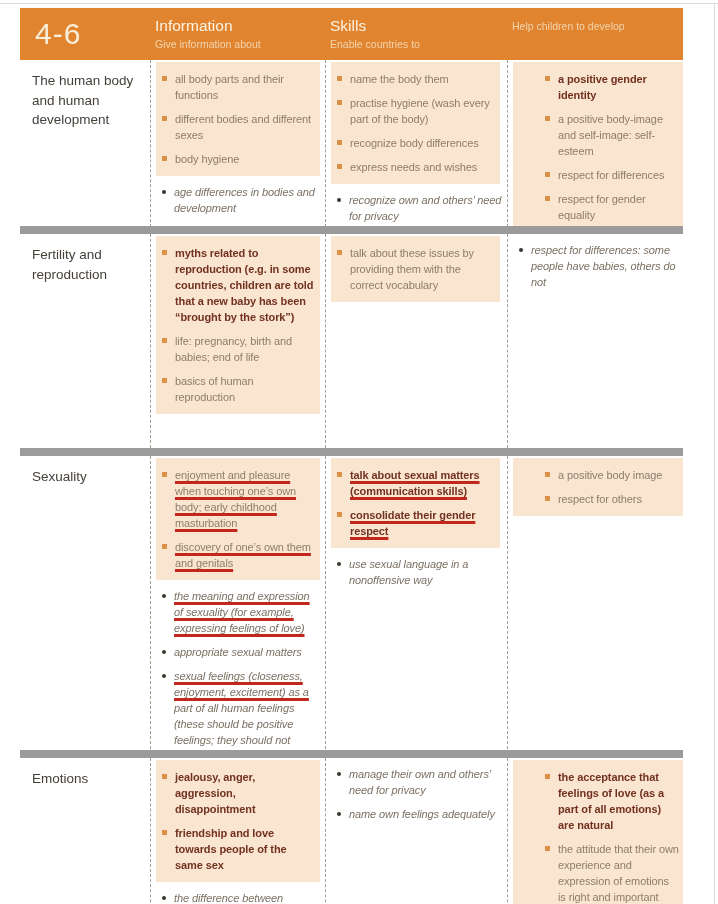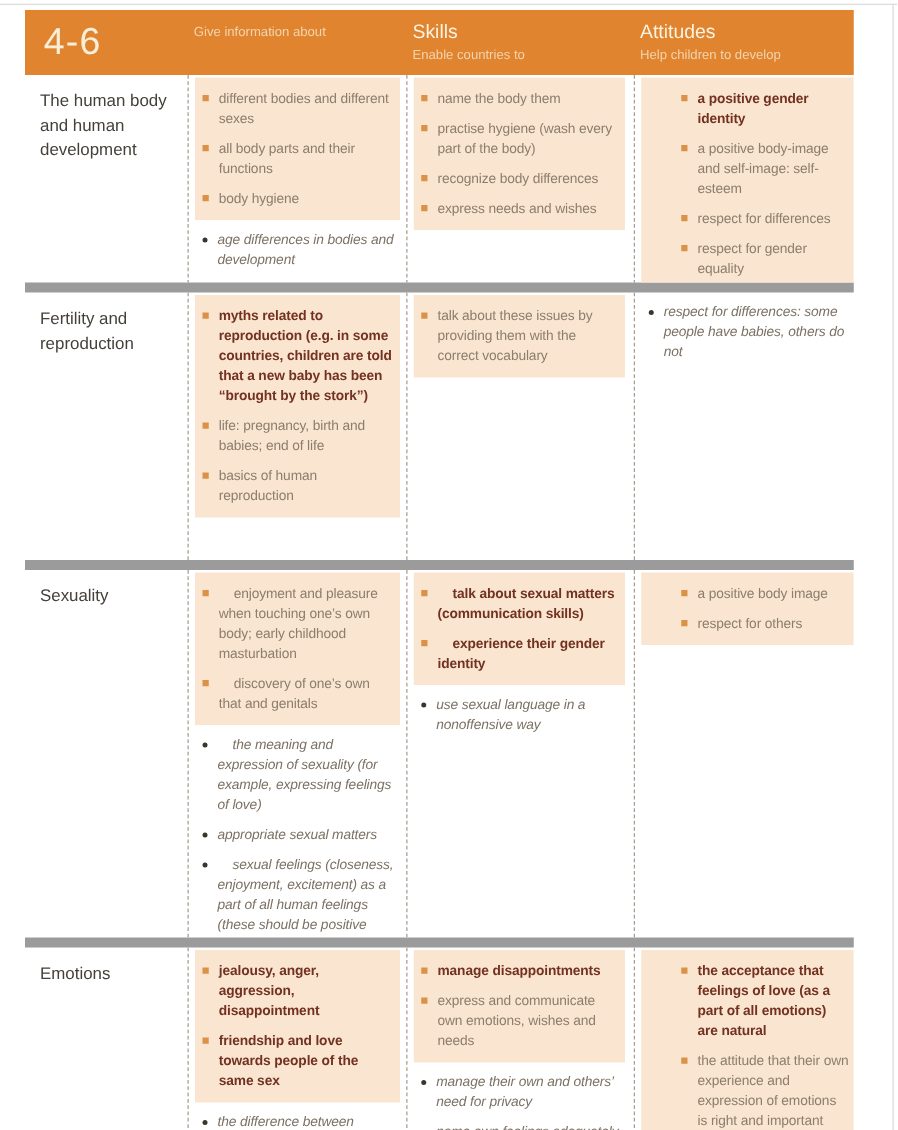--- a/index.html
+++ b/index.html
@@ -38,58 +38,58 @@
   .plain-block{margin:8px 4px 0 11px;}
   .item{display:flex;gap:8px;margin-bottom:8px;}
   .item:last-child{margin-bottom:0;}
   .bullet{flex:none;}
   .bullet.square{width:5px;height:5px;background:var(--sq);margin-top:5px;}
   .bullet.dot{width:4px;height:4px;border-radius:50%;background:var(--dot);margin-top:6px;}
   .item-text{flex:1;font-size:11px;line-height:16px;letter-spacing:-0.1px;}
   .style-normal .item-text{color:var(--norm-t);}
   .style-bold .item-text{color:var(--bold-t);font-weight:bold;}
   .style-italic .item-text{color:var(--ital-t);font-style:italic;}
-  .u{text-decoration-color:var(--red);text-decoration-thickness:2.5px;text-underline-offset:2px;text-decoration-skip-ink:none;margin-left:12px;}
+  .u{text-decoration:underline;text-decoration-color:var(--red);text-decoration-thickness:2.5px;text-underline-offset:2px;text-decoration-skip-ink:none;}
 </style>
 </head>
 <body>
 
 <div class="page">
   <div class="table">
     <div class="header">
       <div class="h-age">4-6</div>
       <div class="h-col">
+        <div class="h-title">Information</div>
         <div class="h-sub">Give information about</div>
       </div>
       <div class="h-col">
         <div class="h-title">Skills</div>
         <div class="h-sub">Enable countries to</div>
       </div>
       <div class="h-col">
-        <div class="h-title">Attitudes</div>
         <div class="h-sub">Help children to develop</div>
       </div>
     </div>
     <div id="rows">
         <div class="row r0">
           <div class="topic-cell">
             <div class="topic">The human body and human development</div>
           </div>
           <div class="content-cell cell-0">
             <div class="hl-block">
               <div class="item style-normal">
                 <span class="bullet square"></span>
+                <div class="item-text"><span>all body parts and their functions</span></div>
+              </div>
+              <div class="item style-normal">
+                <span class="bullet square"></span>
                 <div class="item-text"><span>different bodies and different sexes</span></div>
               </div>
               <div class="item style-normal">
                 <span class="bullet square"></span>
-                <div class="item-text"><span>all body parts and their functions</span></div>
-              </div>
-              <div class="item style-normal">
-                <span class="bullet square"></span>
                 <div class="item-text"><span>body hygiene</span></div>
               </div>
             </div>
             <div class="plain-block">
               <div class="item style-italic">
                 <span class="bullet dot"></span>
                 <div class="item-text"><span>age differences in bodies and development</span></div>
               </div>
             </div>
           </div>
@@ -103,20 +103,26 @@
                 <span class="bullet square"></span>
                 <div class="item-text"><span>practise hygiene (wash every part of the body)</span></div>
               </div>
               <div class="item style-normal">
                 <span class="bullet square"></span>
                 <div class="item-text"><span>recognize body differences</span></div>
               </div>
               <div class="item style-normal">
                 <span class="bullet square"></span>
                 <div class="item-text"><span>express needs and wishes</span></div>
+              </div>
+            </div>
+            <div class="plain-block">
+              <div class="item style-italic">
+                <span class="bullet dot"></span>
+                <div class="item-text"><span>recognize own and others’ need for privacy</span></div>
               </div>
             </div>
           </div>
           <div class="content-cell cell-2">
             <div class="hl-block">
               <div class="item style-bold">
                 <span class="bullet square"></span>
                 <div class="item-text"><span>a positive gender identity</span></div>
               </div>
               <div class="item style-normal">
@@ -178,21 +184,21 @@
             <div class="topic">Sexuality</div>
           </div>
           <div class="content-cell cell-0">
             <div class="hl-block">
               <div class="item style-normal">
                 <span class="bullet square"></span>
                 <div class="item-text"><span class="u">enjoyment and pleasure when touching one’s own body; early childhood masturbation</span></div>
               </div>
               <div class="item style-normal">
                 <span class="bullet square"></span>
-                <div class="item-text"><span class="u">discovery of one’s own that and genitals</span></div>
+                <div class="item-text"><span class="u">discovery of one’s own them and genitals</span></div>
               </div>
             </div>
             <div class="plain-block">
               <div class="item style-italic">
                 <span class="bullet dot"></span>
                 <div class="item-text"><span class="u">the meaning and expression of sexuality (for example, expressing feelings of love)</span></div>
               </div>
               <div class="item style-italic">
                 <span class="bullet dot"></span>
                 <div class="item-text"><span>appropriate sexual matters</span></div>
@@ -204,21 +210,21 @@
             </div>
           </div>
           <div class="content-cell cell-1">
             <div class="hl-block">
               <div class="item style-bold">
                 <span class="bullet square"></span>
                 <div class="item-text"><span class="u">talk about sexual matters (communication skills)</span></div>
               </div>
               <div class="item style-bold">
                 <span class="bullet square"></span>
-                <div class="item-text"><span class="u">experience their gender identity</span></div>
+                <div class="item-text"><span class="u">consolidate their gender respect</span></div>
               </div>
             </div>
             <div class="plain-block">
               <div class="item style-italic">
                 <span class="bullet dot"></span>
                 <div class="item-text"><span>use sexual language in a nonoffensive way</span></div>
               </div>
             </div>
           </div>
           <div class="content-cell cell-2">
@@ -255,30 +261,20 @@
                 <span class="bullet dot"></span>
                 <div class="item-text"><span>the difference between friendship and love</span></div>
               </div>
               <div class="item style-italic">
                 <span class="bullet dot"></span>
                 <div class="item-text"><span>secret loves, first love (infatuations and “crushes”, unrequited love)</span></div>
               </div>
             </div>
           </div>
           <div class="content-cell cell-1">
-            <div class="hl-block">
-              <div class="item style-bold">
-                <span class="bullet square"></span>
-                <div class="item-text"><span>manage disappointments</span></div>
-              </div>
-              <div class="item style-normal">
-                <span class="bullet square"></span>
-                <div class="item-text"><span>express and communicate own emotions, wishes and needs</span></div>
-              </div>
-            </div>
             <div class="plain-block">
               <div class="item style-italic">
                 <span class="bullet dot"></span>
                 <div class="item-text"><span>manage their own and others’ need for privacy</span></div>
               </div>
               <div class="item style-italic">
                 <span class="bullet dot"></span>
                 <div class="item-text"><span>name own feelings adequately</span></div>
               </div>
             </div>

